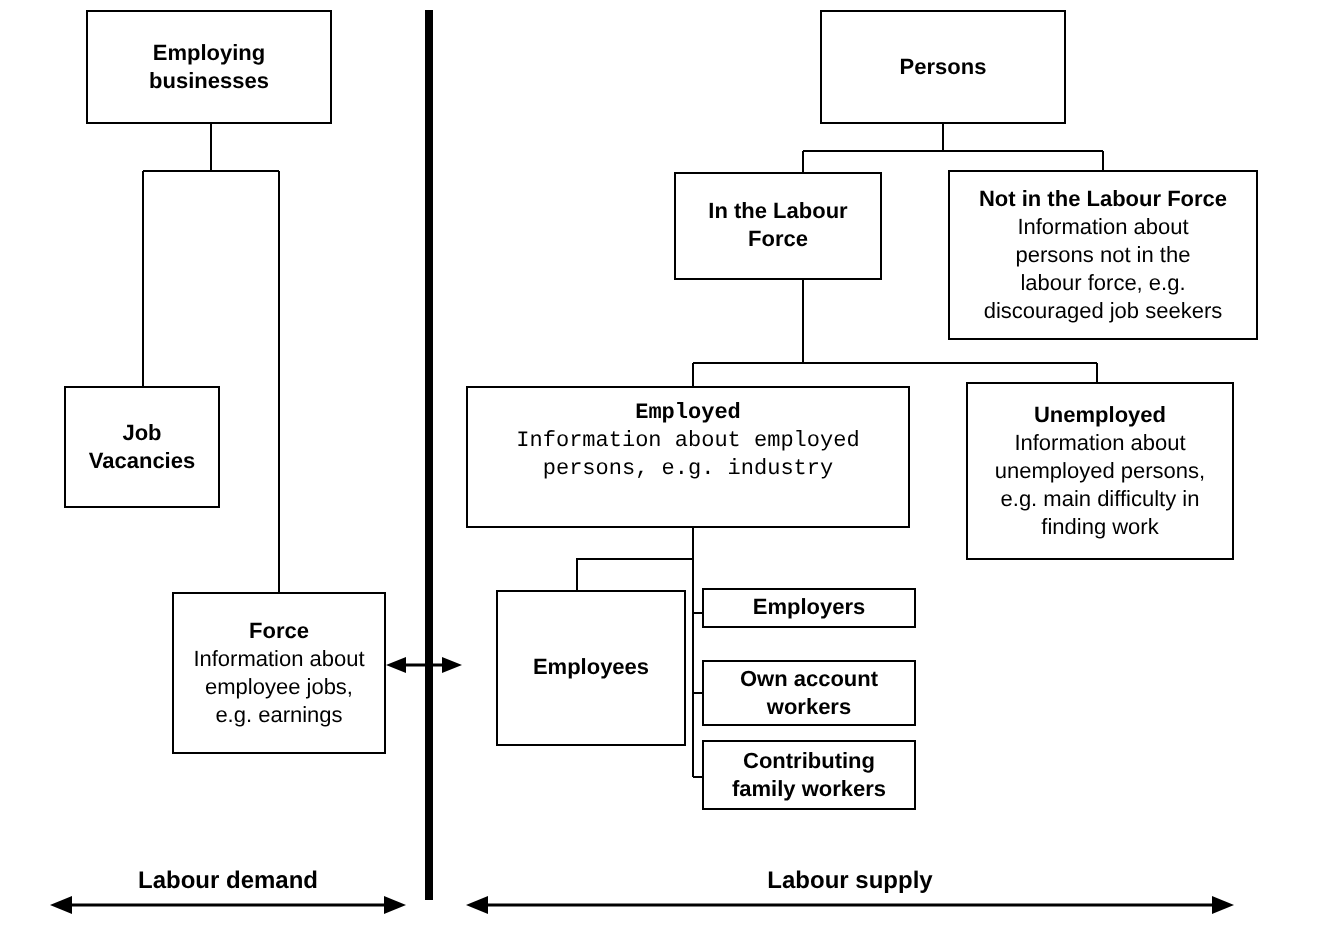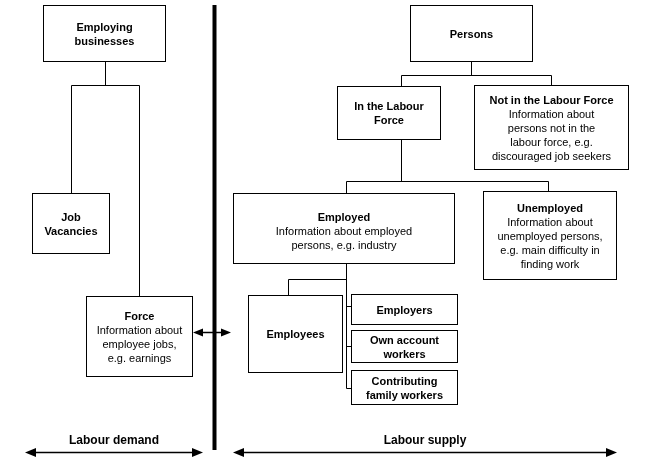--- a/index.html
+++ b/index.html
@@ -31,22 +31,23 @@
     display: flex;
     flex-direction: column;
     align-items: center;
     justify-content: center;
     text-align: center;
     font-size: 11px;
     line-height: 14px;
     padding: 2px;
   }
   .box.top-align {
-    justify-content: center;
+    justify-content: flex-start;
     padding-top: 6px;
+    font-family: Liberation Mono, monospace;
   }
   .box .title {
     font-weight: bold;
     white-space: pre-line;
   }
   .box .body {
     font-weight: normal;
     white-space: pre-line;
   }
   .axis-label {
@@ -152,21 +153,21 @@
     <div class="body">Information about
 unemployed persons,
 e.g. main difficulty in
 finding work</div>
   </div>
 
   <div class="box" style="left:248px; top:295px; width:95px; height:78px;">
     <div class="title">Employees</div>
   </div>
 
-  <div class="box" style="left:351px; top:294px; width:107px; height:31px;">
+  <div class="box" style="left:351px; top:294px; width:107px; height:20px;">
     <div class="title">Employers</div>
   </div>
 
   <div class="box" style="left:351px; top:330px; width:107px; height:33px;">
     <div class="title">Own account
 workers</div>
   </div>
 
   <div class="box" style="left:351px; top:370px; width:107px; height:35px;">
     <div class="title">Contributing

